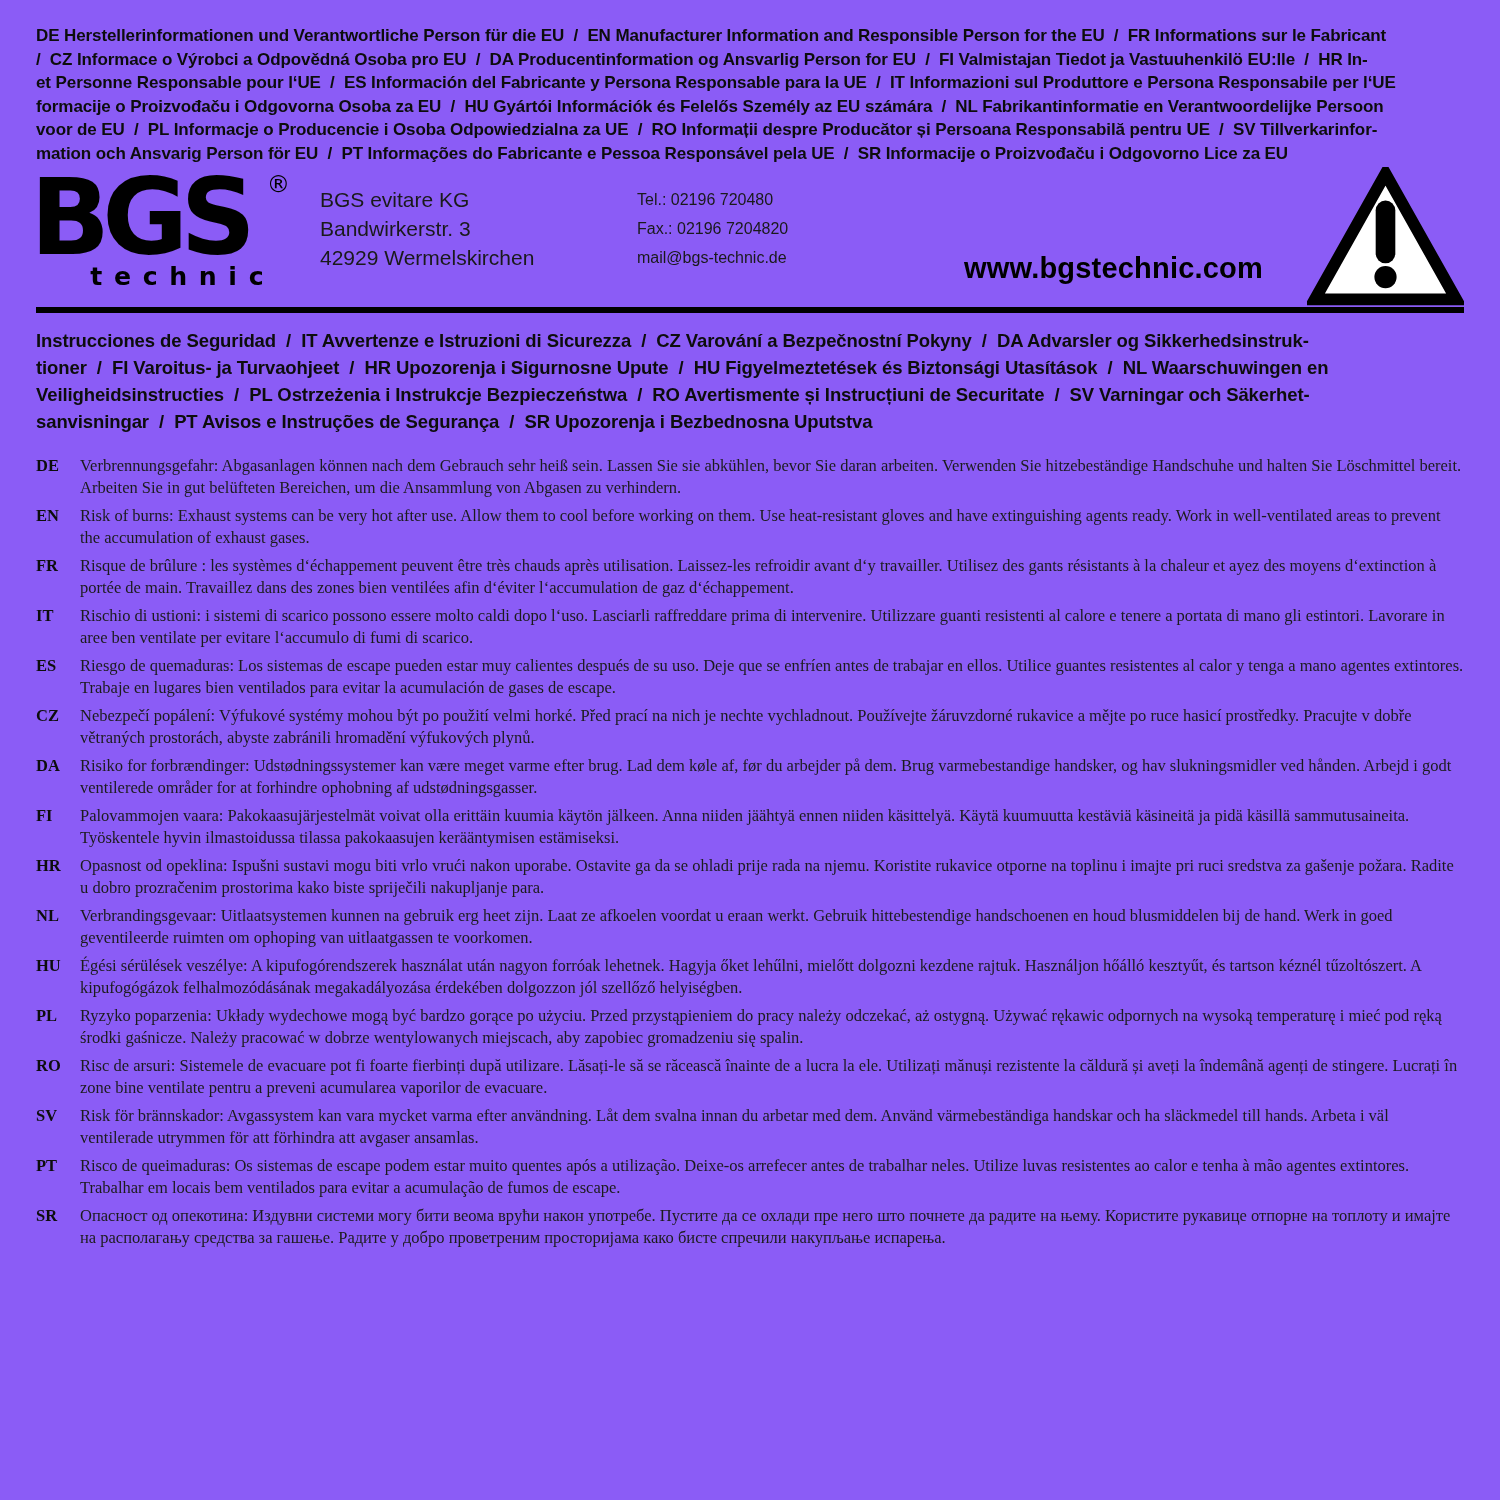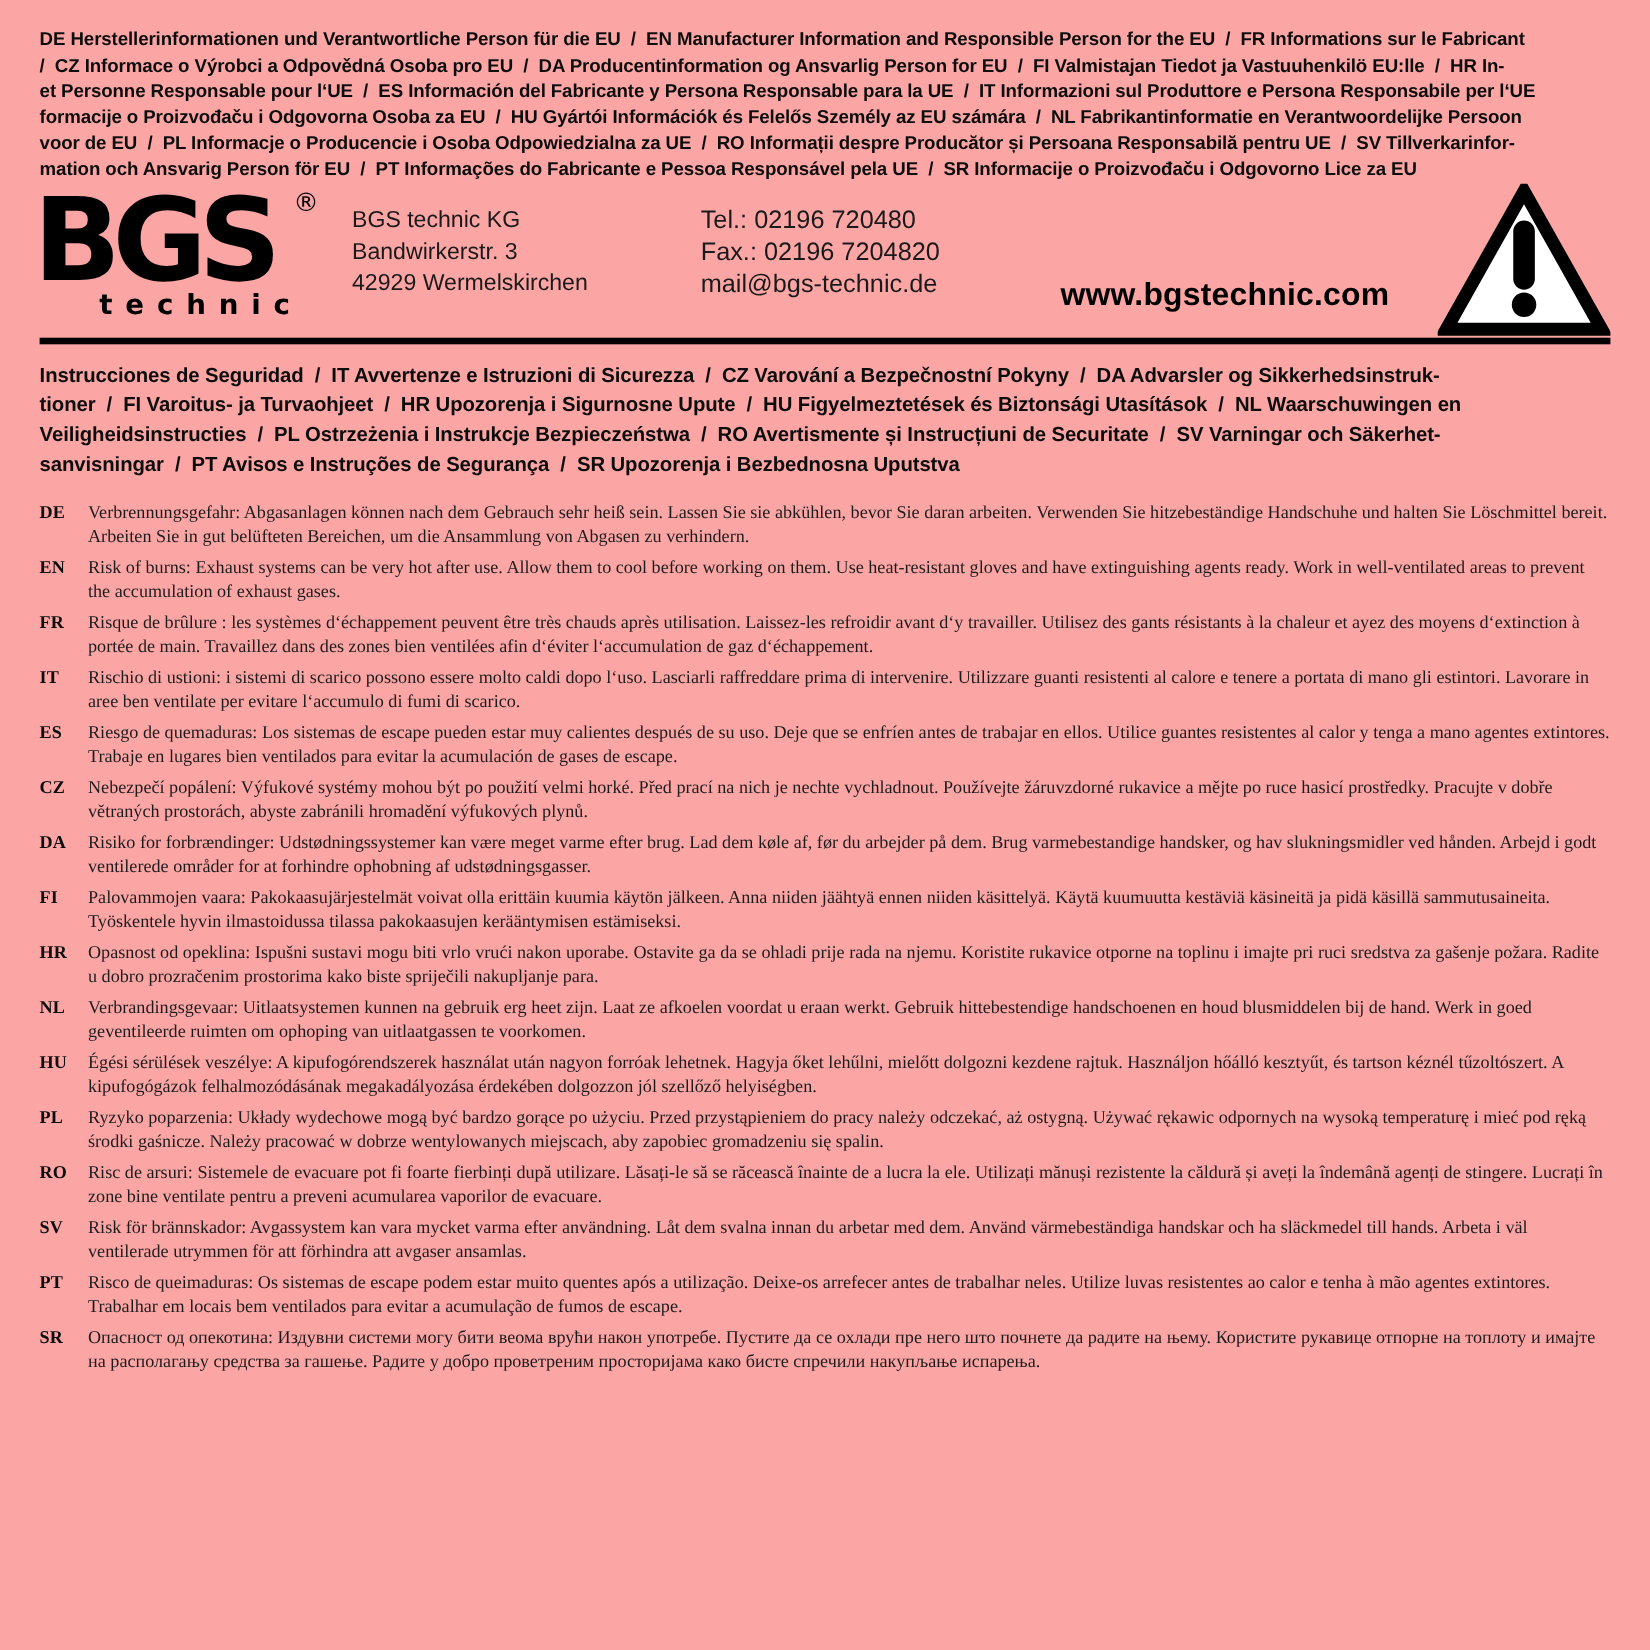--- a/index.html
+++ b/index.html
@@ -1,29 +1,29 @@
 <!DOCTYPE html>
 <html><head>
 <meta charset="utf-8">
 <style>
   * { margin:0; padding:0; box-sizing:border-box; }
   html,body { width:1500px; background:#ffffff; }
   body { color:#141414; font-family:"Liberation Sans", sans-serif; }
-  .page { width:1500px; height:1500px; padding:24px 36px 0 36px; background:#fca5a5; overflow:hidden; }
+  .page { width:1500px; height:1500px; padding:24px 36px 0 36px; background:#8b5cf6; overflow:hidden; }
 
   .hdr { font-weight:bold; color:#0d0d0d; }
   .hdr > div { white-space:pre; }
   .hdr-top { font-size:17px; line-height:23.5px; letter-spacing:-0.1px; }
   .hdr-warn { font-size:18.5px; line-height:27px; margin-top:14px; letter-spacing:-0.1px; }
 
   .company-row { display:flex; align-items:flex-start; height:138px; margin-top:0; }
   .logo-box { width:284px; padding-top:2px; }
   .logo-box svg { overflow:visible; display:block; }
   .addr-col { width:317px; font-size:21px; line-height:29px; padding-top:20px; color:#1a1a1a; }
-  .contact-col { width:286px; font-size:23px; line-height:29px; padding-top:20px; color:#1a1a1a; }
+  .contact-col { width:286px; font-size:16px; line-height:29px; padding-top:20px; color:#1a1a1a; }
   .website { flex:1; text-align:center; font-weight:bold; font-size:29px; color:#000;
              align-self:flex-end; padding-bottom:18px; letter-spacing:0.2px; }
   .tri-box { width:160px; display:flex; justify-content:flex-end; padding-top:2px; }
 
   .rule { height:6px; background:#000; margin-top:4px; }
 
   .warning-list { margin-top:20px; font-size:16.5px; line-height:22px; color:#1c1c1c;font-family:Liberation Serif, serif; }
   .warning-item { display:flex; margin-bottom:6px; }
   .warning-lang { font-weight:bold; width:44px; flex:none; color:#0d0d0d; }
   .warning-text { flex:1; }
@@ -46,21 +46,21 @@
 
     <div class="logo-box">
       <svg viewBox="0 0 262 130" width="254" height="126">
         <text x="-6" y="90" font-family="DejaVu Sans, sans-serif" font-weight="bold" font-size="108" letter-spacing="-8" fill="#000">BGS</text>
         <text x="238" y="26" font-family="DejaVu Sans, sans-serif" font-size="24" fill="#000">®</text>
         <text x="56" y="122" font-family="DejaVu Sans, sans-serif" font-weight="bold" font-size="26" letter-spacing="12" fill="#000">technic</text>
       </svg>
     </div>
 
     <div class="addr-col">
-        <div>BGS technic KG</div>
+        <div>BGS evitare KG</div>
         <div>Bandwirkerstr. 3</div>
         <div>42929 Wermelskirchen</div>
       </div>
 
     <div class="contact-col">
         <div>Tel.: 02196 720480</div>
         <div>Fax.: 02196 7204820</div>
         <div>mail@bgs-technic.de</div>
       </div>
 

